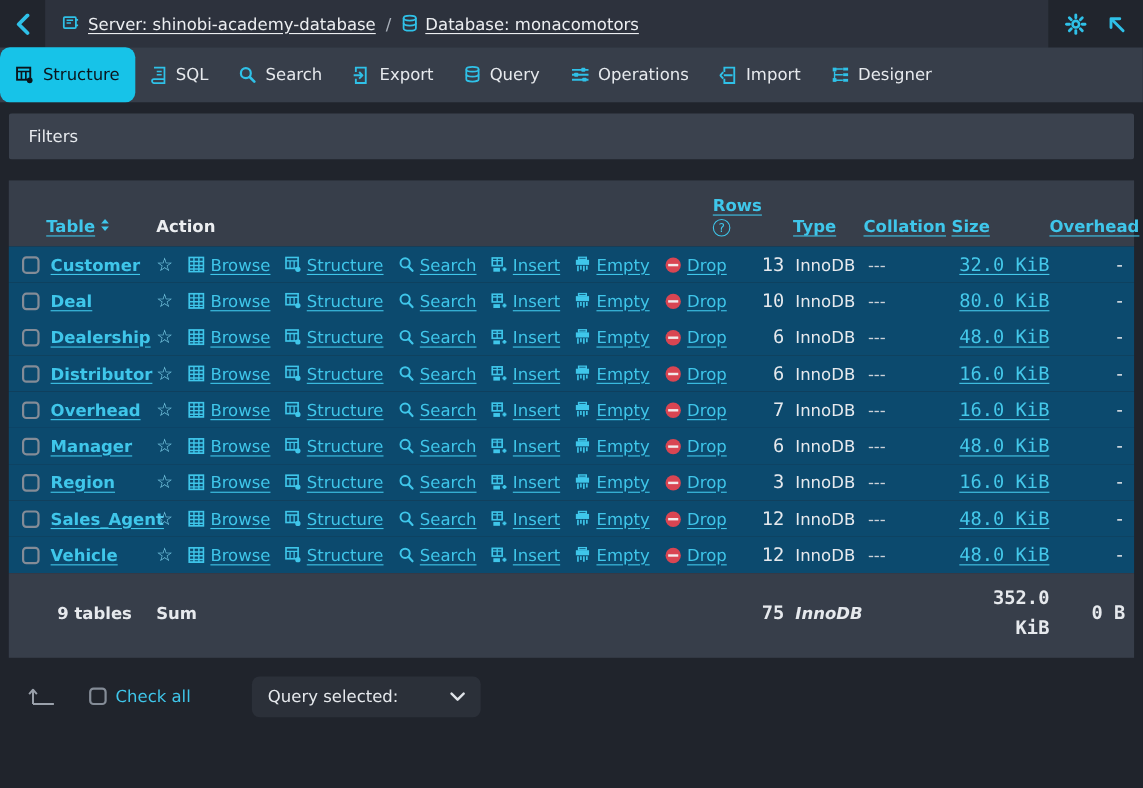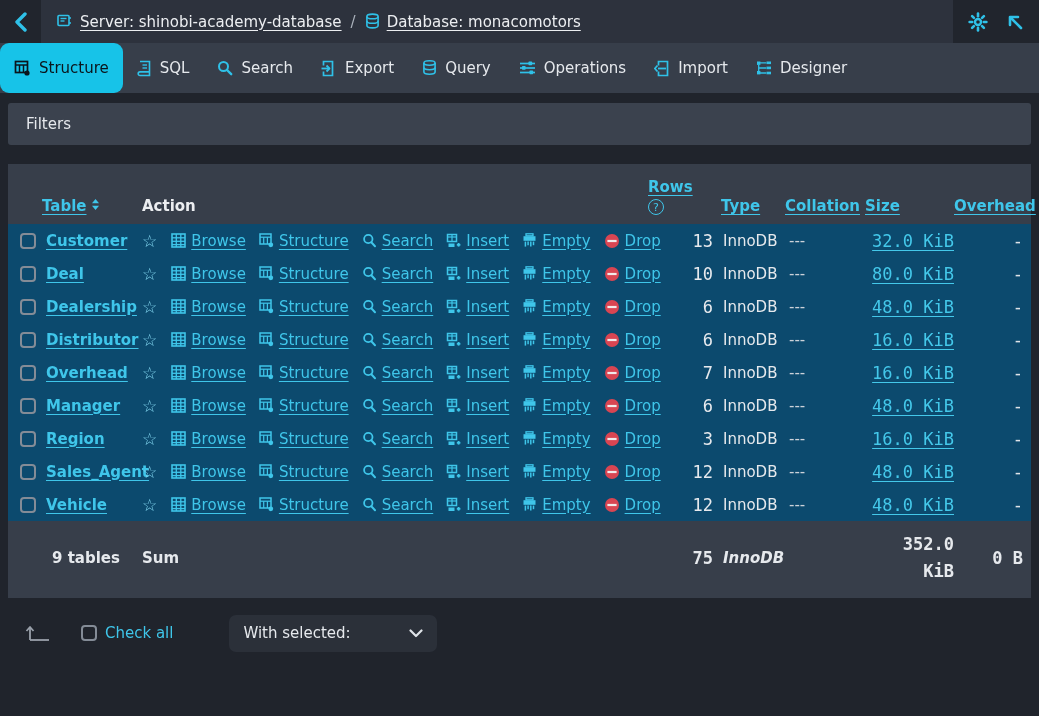--- a/index.html
+++ b/index.html
@@ -1061,20 +1061,20 @@
         <polyline points="5,16 5,4" fill="none" stroke="currentColor" stroke-width="1.8"></polyline>
         <polyline points="1.5,7 5,3 8.5,7" fill="none" stroke="currentColor" stroke-width="1.8" stroke-linejoin="round"></polyline>
         <line x1="5" y1="16" x2="24" y2="16" stroke="currentColor" stroke-width="1.8"></line>
       </svg>
   </span>
   <label class="checkall">
     <input type="checkbox" style="">
     <span>Check all</span>
   </label>
   <div class="withsel">
-    <span>With selected:</span>
+    <span>Query selected:</span>
     <span class="chev">
       <svg width="14" height="9" viewBox="0 0 14 9">
           <polyline points="1.5,1.5 7,7 12.5,1.5" fill="none" stroke="currentColor" stroke-width="2.2" stroke-linecap="round" stroke-linejoin="round"></polyline>
         </svg>
     </span>
   </div>
 </div>
 
 </body></html>

